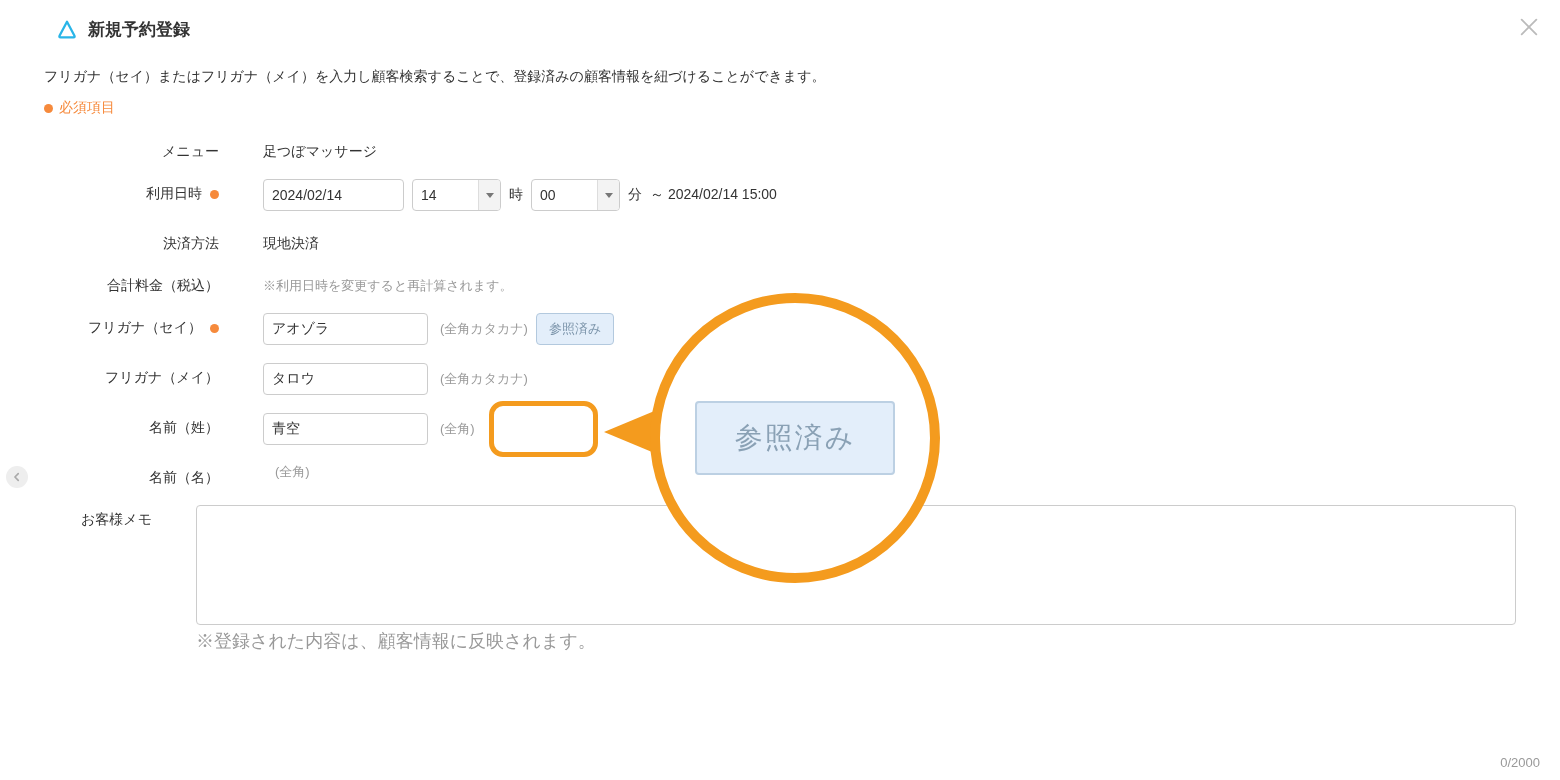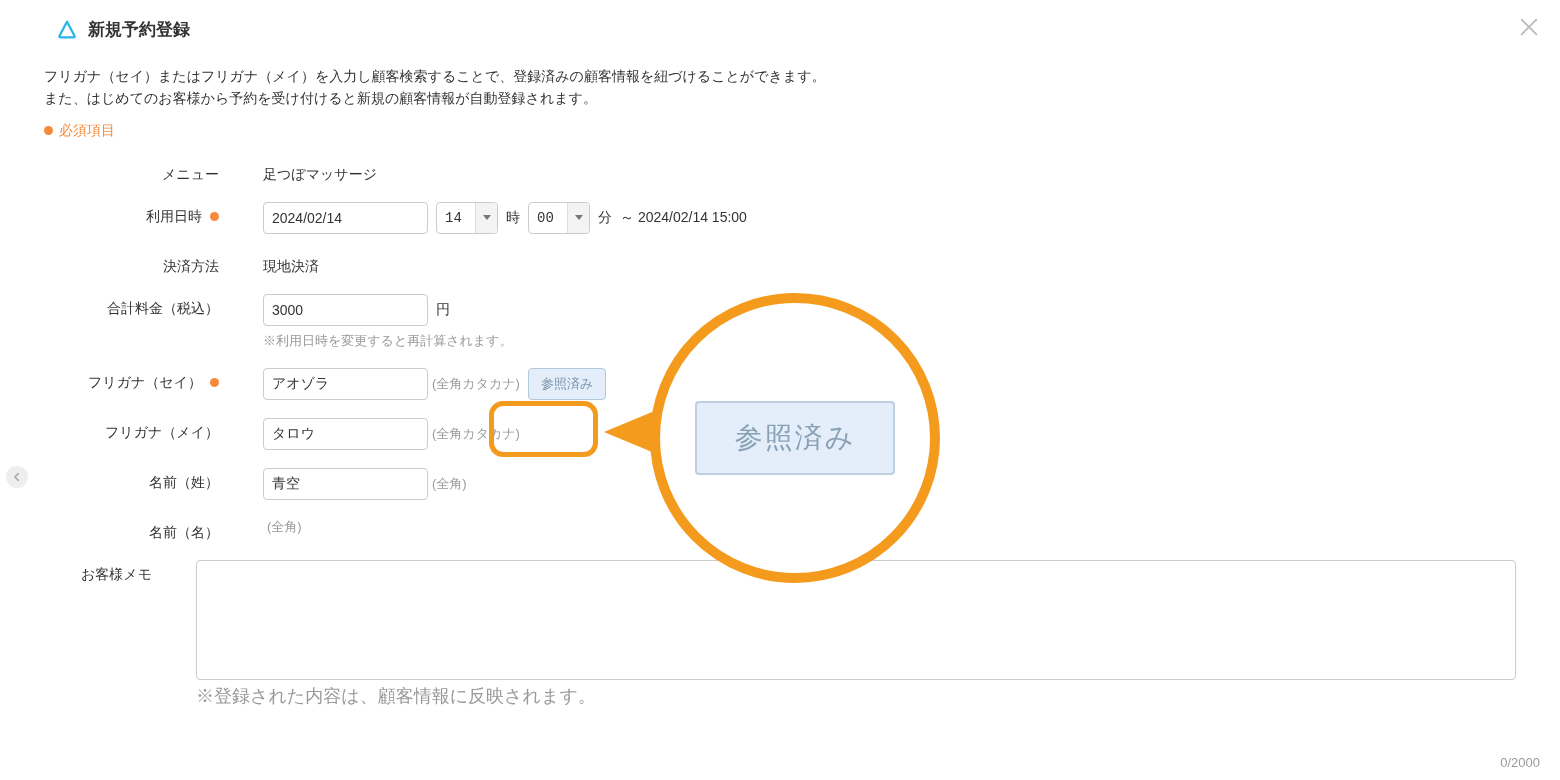--- a/index.html
+++ b/index.html
@@ -86,41 +86,41 @@
   .static-text { padding-top: 6px; font-size: 14px; color:#333; }
   .txt-input {
     height: 32px;
     border: 1px solid #ccc;
     border-radius: 4px;
     padding: 0 8px;
     font-size: 14px;
     color: #333;
     background: #fff;
   }
-  .txt-input.w-date { width: 165px; }
+  .txt-input.w-date { width: 141px; }
   .txt-input.w-price { width: 165px; }
   .txt-input.w-name { width: 165px; }
   .select-wrap {
     position: relative;
     display: inline-block;
     height: 32px;
   }
   .select-box {
     height: 32px;
     border: 1px solid #ccc;
     border-radius: 4px;
     padding: 0 28px 0 8px;
     font-size: 14px;
     color: #333;
     background: #fff;
     display: flex;
     align-items: center;
     cursor: pointer;
   }
-  .select-wrap.w-hm .select-box { width: 62px; font-family: Liberation Mono, monospace; }
+  .select-wrap.w-hm .select-box { width: 89px; }
   .select-wrap.w-trainer .select-box { width: 165px; }
   .select-caret {
     position: absolute;
     right: 1px;
     top: 1px;
     width: 22px;
     height: 30px;
     background: #f3f3f3;
     border-left: 1px solid #ddd;
     display: flex;
@@ -132,21 +132,21 @@
   }
   .select-caret::after {
     content: "";
     width: 0; height: 0;
     border-left: 4px solid transparent;
     border-right: 4px solid transparent;
     border-top: 5px solid #777;
   }
   .inline-label { margin: 0 8px; font-size: 14px; color:#333; }
   .suffix { margin-left: 8px; font-size: 14px; color:#333; }
-  .hint { font-size: 13px; color: #999; margin-left: 4px; }
+  .hint { font-size: 13px; color: #999; margin-left: 12px; }
   .field-note { font-size: 13px; color: #999; margin-top: 6px; padding-left: 0px; }
   .btn-ref {
     background: #e3eefa;
     border: 1px solid #b3c9de;
     border-radius: 4px;
     height: 32px;
     padding: 0 12px;
     font-size: 13px;
     color: #7a93a9;
     cursor: pointer;
@@ -255,21 +255,20 @@
   <svg width="22" height="22" viewBox="0 0 24 24" stroke="#bbb" stroke-width="2" stroke-linecap="round">
     <line x1="4" y1="4" x2="20" y2="20"></line>
       <line x1="20" y1="4" x2="4" y2="20"></line>
   </svg>
 </span>
 
 <div class="content">
 
   <div class="intro">
     <div>フリガナ（セイ）またはフリガナ（メイ）を入力し顧客検索することで、登録済みの顧客情報を紐づけることができます。</div>
-    <div>また、はじめてのお客様から予約を受け付けると新規の顧客情報が自動登録されます。</div>
   </div>
 
   <div class="required-legend">
     <span class="required-dot"></span>
     <span>必須項目</span>
   </div>
 
   <div class="form-row">
     <div class="form-label">
       <span class="label-plain">メニュー</span>
@@ -309,24 +308,20 @@
     <div class="form-value">
       <span class="static-text">現地決済</span>
     </div>
   </div>
 
   <div class="form-row">
     <div class="form-label">
       <span class="label-plain">合計料金（税込）</span>
     </div>
     <div class="form-value column">
-      <div style="display:flex;align-items:center;">
-        <input class="txt-input w-price" value="3000" style="">
-        <span class="suffix">円</span>
-      </div>
       <span class="field-note">※利用日時を変更すると再計算されます。</span>
     </div>
   </div>
 
   <div class="form-row">
     <div class="form-label">
       <span class="label-plain">フリガナ（セイ）</span>
       <span class="required-dot"></span>
     </div>
     <div class="form-value">

